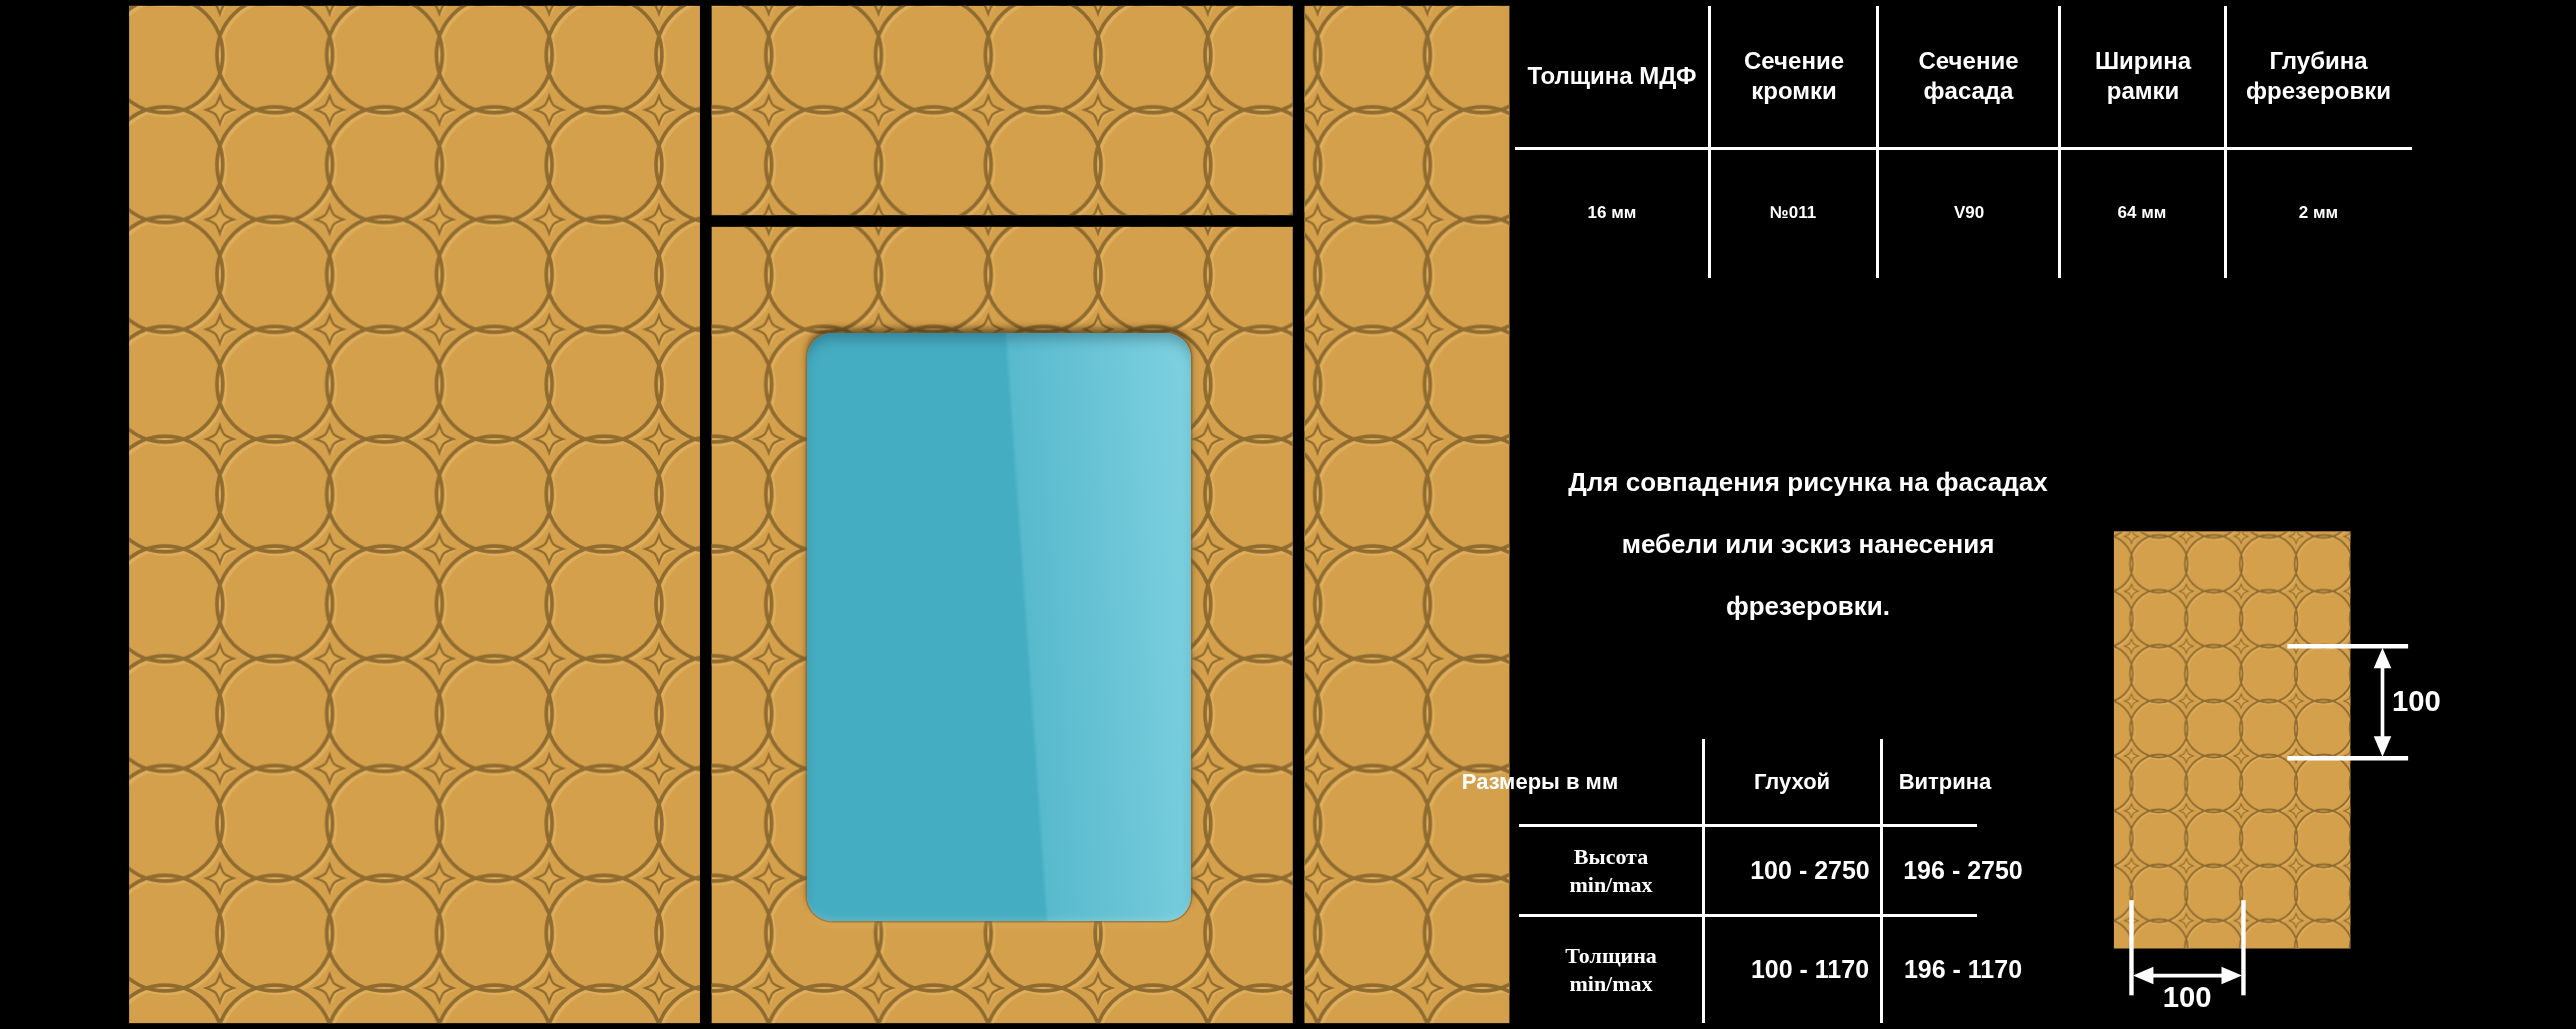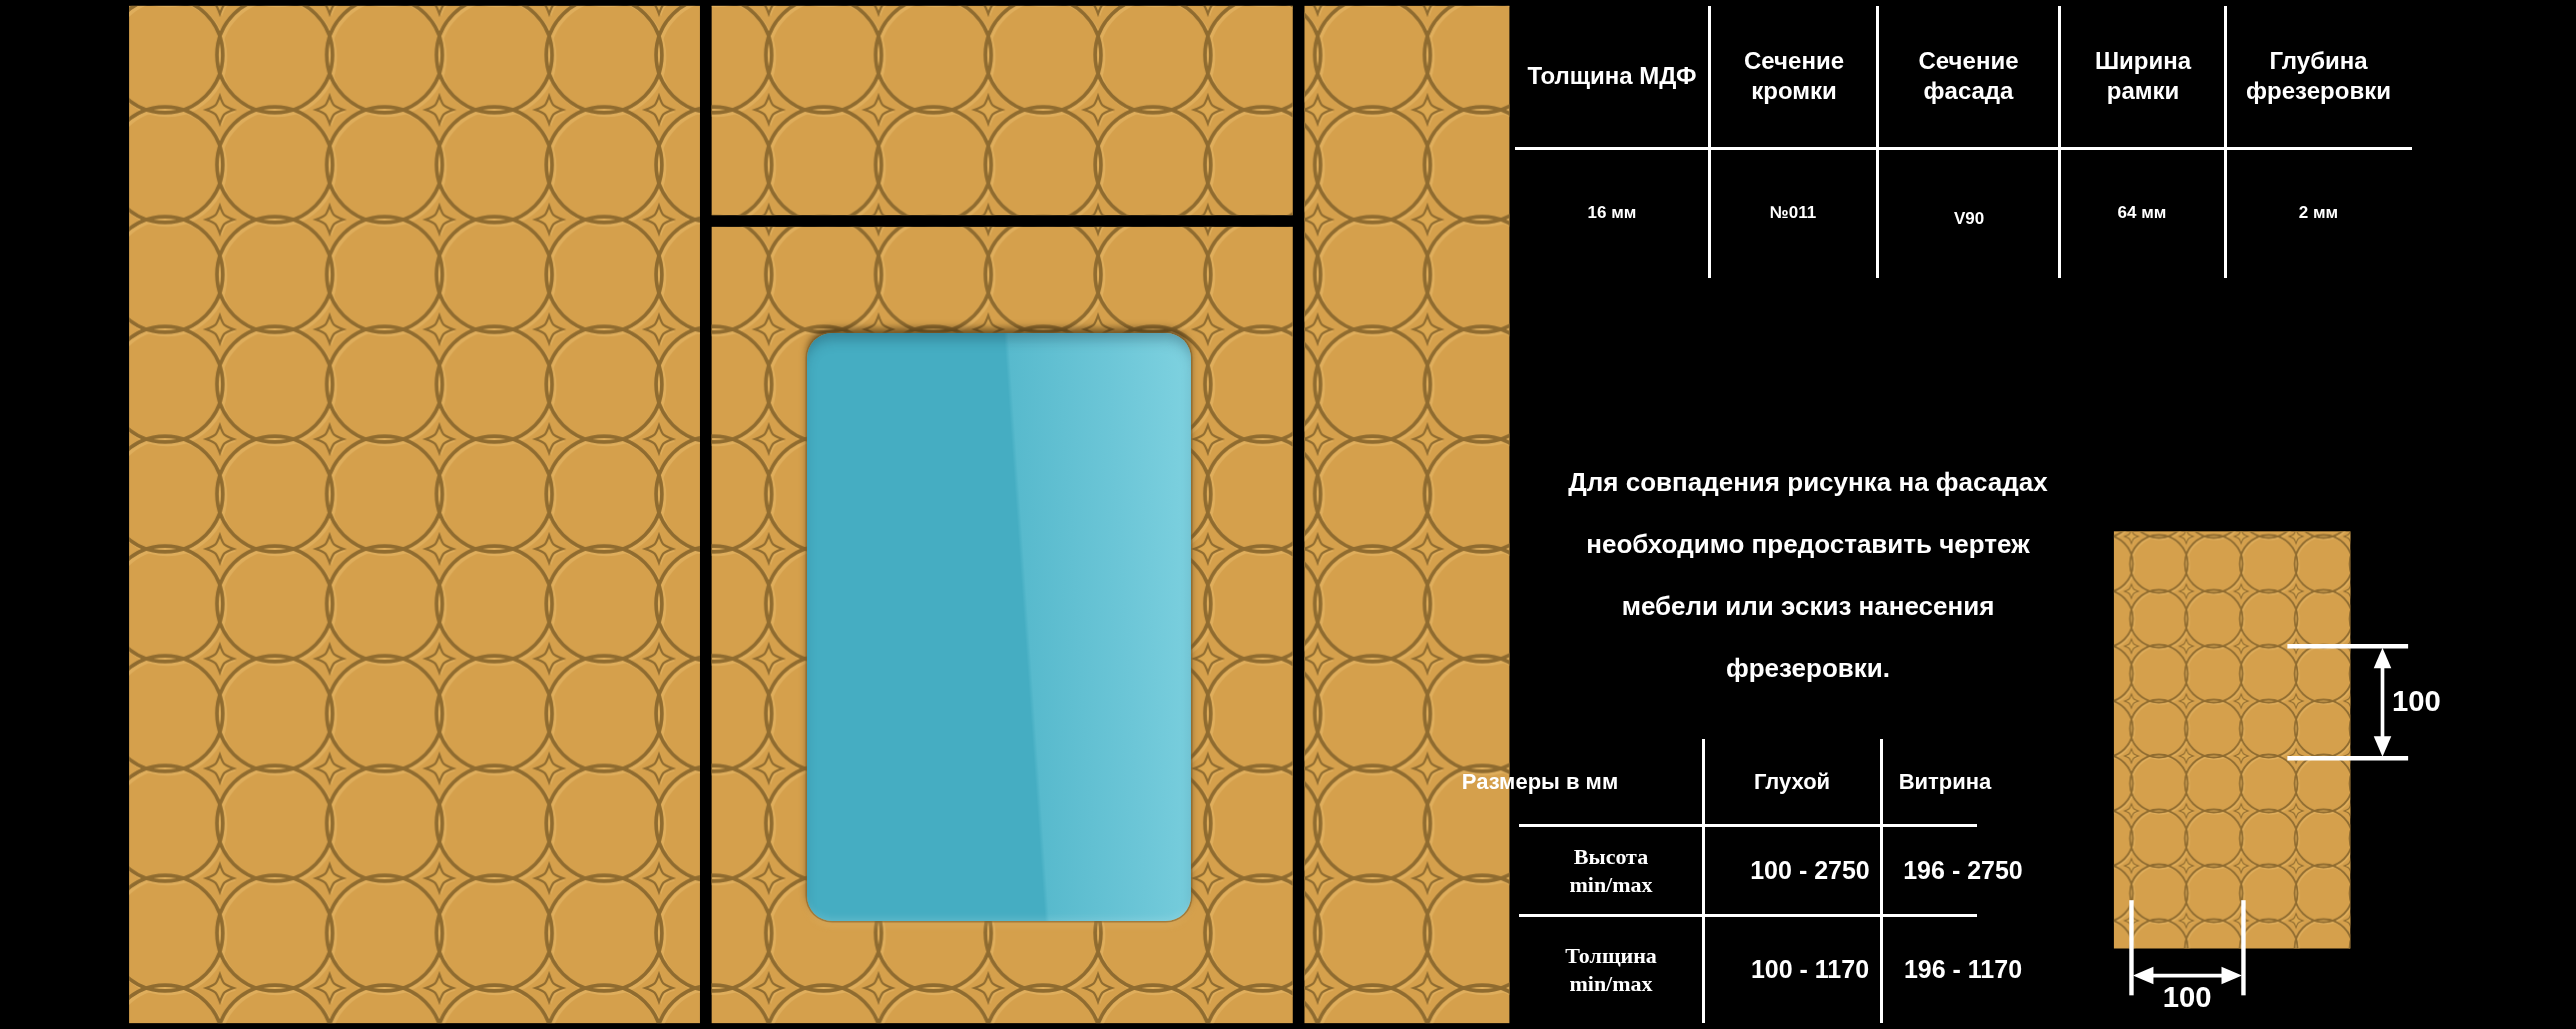--- a/index.html
+++ b/index.html
@@ -180,34 +180,33 @@
 <div>
 
   <div class="cell spec-header" style="left:1515px;top:5.9px;width:194px;height:141px">Толщина МДФ</div>
   <div class="cell spec-header" style="left:1717px;top:5.9px;width:154px;height:141px">Сечение кромки</div>
   <div class="cell spec-header" style="left:1885px;top:5.9px;width:167px;height:141px">Сечение фасада</div>
   <div class="cell spec-header" style="left:2077px;top:5.9px;width:132px;height:141px">Ширина рамки</div>
   <div class="cell spec-header" style="left:2229px;top:5.9px;width:179px;height:141px">Глубина фрезеровки</div>
 
   <div class="cell spec-value" style="left:1515px;top:149px;width:194px;height:128px">16 мм</div>
   <div class="cell spec-value" style="left:1709px;top:149px;width:168px;height:128px">№011</div>
-  <div class="cell spec-value" style="left:1878px;top:155px;width:182px;height:128px">V90</div>
+  <div class="cell spec-value" style="left:1878px;top:149px;width:182px;height:128px">V90</div>
   <div class="cell spec-value" style="left:2059px;top:149px;width:166px;height:128px">64 мм</div>
   <div class="cell spec-value" style="left:2225px;top:149px;width:187px;height:128px">2 мм</div>
 
   <div class="vline" style="left:1708px;top:5.9px;height:272px"></div>
   <div class="vline" style="left:1876px;top:5.9px;height:272px"></div>
   <div class="vline" style="left:2058px;top:5.9px;height:272px"></div>
   <div class="vline" style="left:2224px;top:5.9px;height:272px"></div>
   <div class="hline" style="left:1515px;top:147px;width:897px"></div>
 </div>
 
 <div class="note">
   <div>Для совпадения рисунка на фасадах</div>
-  <div>необходимо предоставить чертеж</div>
   <div>мебели или эскиз нанесения</div>
   <div>фрезеровки.</div>
 </div>
 
 <div>
 
   <div class="cell size-header" style="left:1448px;top:739px;width:184px;height:85px">Размеры в мм</div>
   <div class="cell size-header" style="left:1703px;top:739px;width:178px;height:85px">Глухой</div>
   <div class="cell size-header" style="left:1881px;top:739px;width:128px;height:85px">Витрина</div>
 

